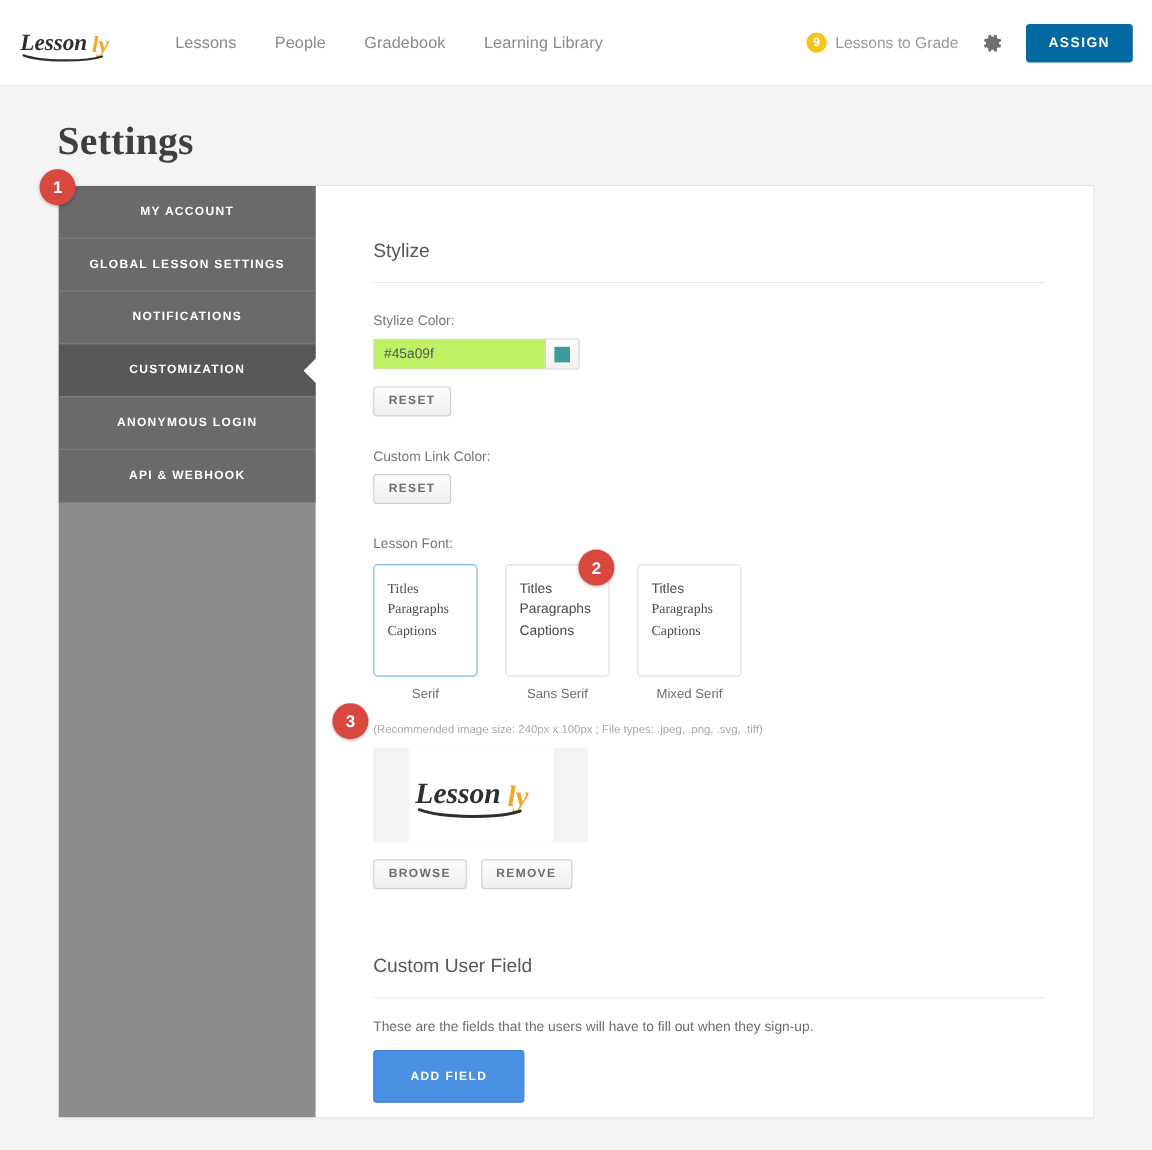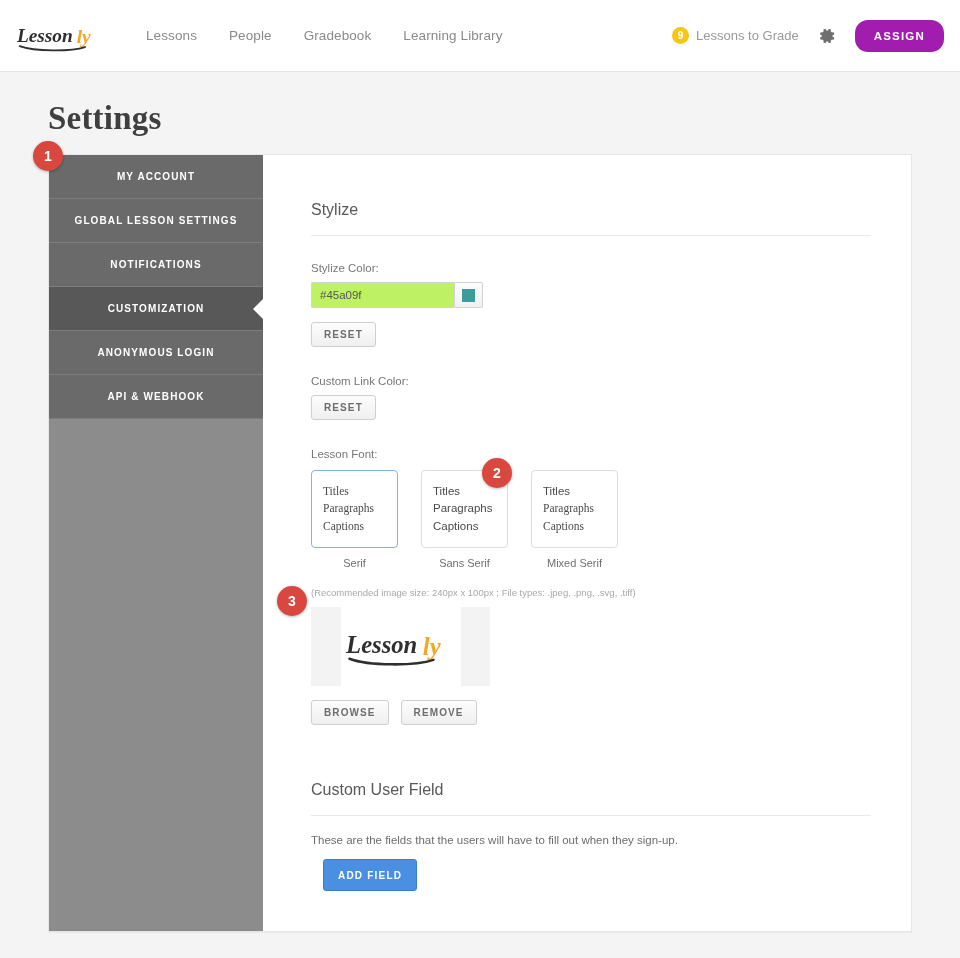--- a/index.html
+++ b/index.html
@@ -53,24 +53,24 @@
   }
   .grade-badge {
     width: 17px; height: 17px; border-radius: 50%;
     background: #f5c518;
     color: #ffffff; font-size: 10px; font-weight: bold;
     display: flex; align-items: center; justify-content: center;
     line-height: 1;
   }
   .gear { width: 20px; height: 20px; display: block; }
   .assign-btn {
-    background: #a21caf;
+    background: #0369a1;
     color: #ffffff;
     border: none;
-    border-radius: 13px;
+    border-radius: 3px;
     padding: 0 19px;
     height: 32px;
     font-size: 11.5px;
     font-weight: bold;
     letter-spacing: 1.2px;
     font-family: "Liberation Sans", sans-serif;
     cursor: pointer;
   }
 
   
@@ -187,21 +187,21 @@
     font-family: "Liberation Sans", sans-serif;
     cursor: pointer;
   }
 
   .block-gap { height: 28px; }
 
   
   .font-cards { display: flex; gap: 23px; margin-top: 10px; }
   .font-card-wrap { width: 87px; }
   .font-card {
-    height: 78px;
+    height: 94px;
     border: 1px solid #dedede;
     border-radius: 4px;
     background: #ffffff;
     padding: 12px 0 0 11px;
     cursor: pointer;
   }
   .font-card.selected { border: 1px solid #7fb5e8; }
   .font-card .ln { font-size: 11.5px; color: #4a4a4a; line-height: 1.52; }
   .font-serif .ln { font-family: "Liberation Serif", serif; }
   .font-sans .ln  { font-family: "Liberation Sans", sans-serif; }
@@ -230,29 +230,28 @@
   }
   .logo-buttons { margin-top: 14px; display: flex; gap: 12px; }
 
   
   .cuf { margin-top: 56px; }
   .cuf-desc { font-size: 11.5px; color: #6d6d6d; margin-bottom: 13px; }
   .blue-btn {
     background: #4a90e2;
     border: 1px solid #3b7fcc;
     border-radius: 3px;
-    height: 32px;
-    padding: 0 14px;
+    height: 44px;
+    padding: 0 30px;
     color: #ffffff;
     font-size: 10px;
     font-weight: bold;
     letter-spacing: 1.2px;
     font-family: "Liberation Sans", sans-serif;
     cursor: pointer;
-    margin-left: 12px;
   }
 
   
   .badge {
     position: absolute;
     width: 30px; height: 30px;
     border-radius: 50%;
     background: #d9483f;
     color: #ffffff;
     font-size: 14px;

